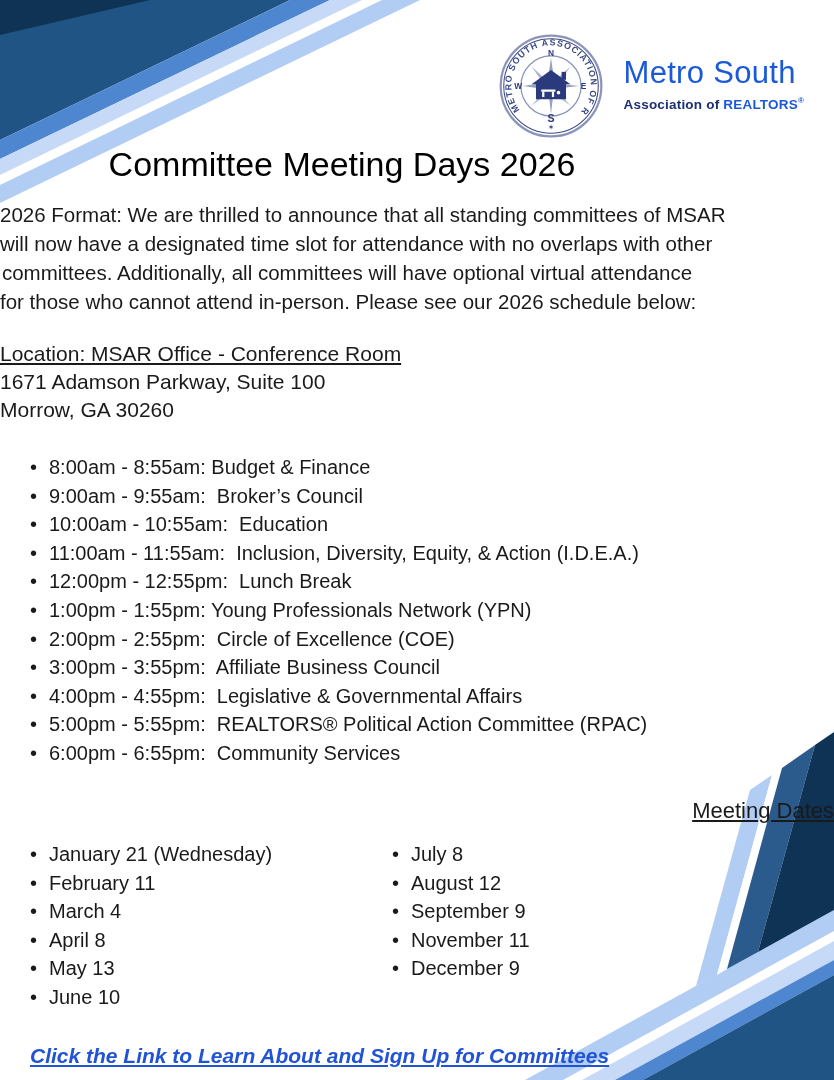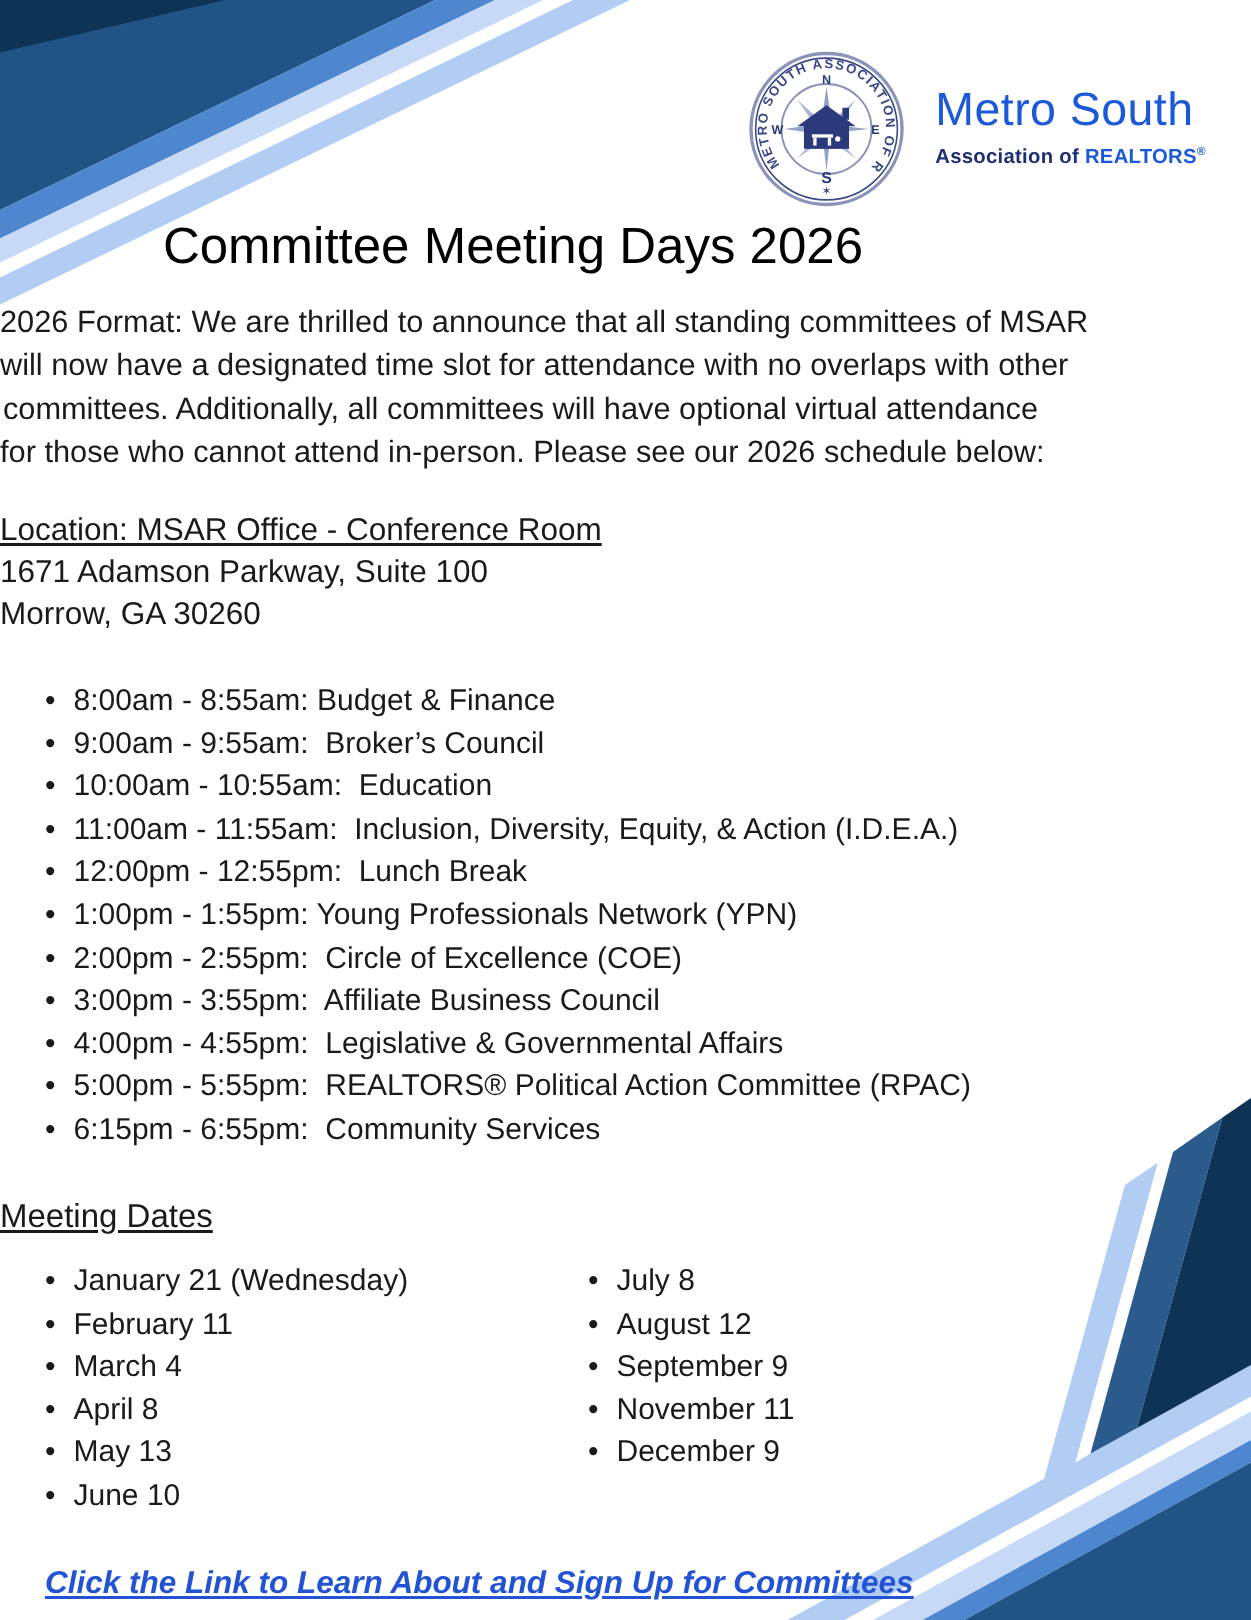--- a/index.html
+++ b/index.html
@@ -41,21 +41,21 @@
 
   ul.bullets{list-style:none;margin:0;padding:0;font-size:20px;line-height:28.6px;color:#1a1a1a;}
   ul.bullets li{position:relative;padding-left:21px;}
   ul.bullets li::before{content:"\2022";position:absolute;left:2px;top:0;}
   ul.bullets li span{white-space:pre-wrap;}
 
   .schedule{position:absolute;top:453px;left:28px;width:760px;}
 
   .dates-heading{
     position:absolute;top:797px;left:0;width:834px;
-    text-align:left;font-size:22px;line-height:27px;color:#1a1a1a;
+    text-align:right;font-size:22px;line-height:27px;color:#1a1a1a;
   }
   .dates-heading span{text-decoration:underline;}
   .dates{position:absolute;top:840px;left:28px;width:780px;display:flex;}
   .dates ul:first-child{width:362px;}
 
   .signup-link{
     position:absolute;left:30px;bottom:12px;
     font-size:21px;font-weight:bold;font-style:italic;
     color:#2153d4;text-decoration:underline;cursor:pointer;white-space:nowrap;
   }
@@ -144,21 +144,21 @@
   <li><span>8:00am - 8:55am: Budget &amp; Finance</span></li>
   <li><span>9:00am - 9:55am:  Broker’s Council</span></li>
   <li><span>10:00am - 10:55am:  Education</span></li>
   <li><span>11:00am - 11:55am:  Inclusion, Diversity, Equity, &amp; Action (I.D.E.A.)</span></li>
   <li><span>12:00pm - 12:55pm:  Lunch Break</span></li>
   <li><span>1:00pm - 1:55pm: Young Professionals Network (YPN)</span></li>
   <li><span>2:00pm - 2:55pm:  Circle of Excellence (COE)</span></li>
   <li><span>3:00pm - 3:55pm:  Affiliate Business Council</span></li>
   <li><span>4:00pm - 4:55pm:  Legislative &amp; Governmental Affairs</span></li>
   <li><span>5:00pm - 5:55pm:  REALTORS® Political Action Committee (RPAC)</span></li>
-  <li><span>6:15pm - 6:55pm:  Community Services</span></li>
+  <li><span>6:00pm - 6:55pm:  Community Services</span></li>
 </ul>
 
 <div class="dates-heading">
   <span>Meeting Dates</span>
 </div>
 <div class="dates">
   <ul class="bullets">
     <li><span>January 21 (Wednesday)</span></li>
     <li><span>February 11</span></li>
     <li><span>March 4</span></li>

